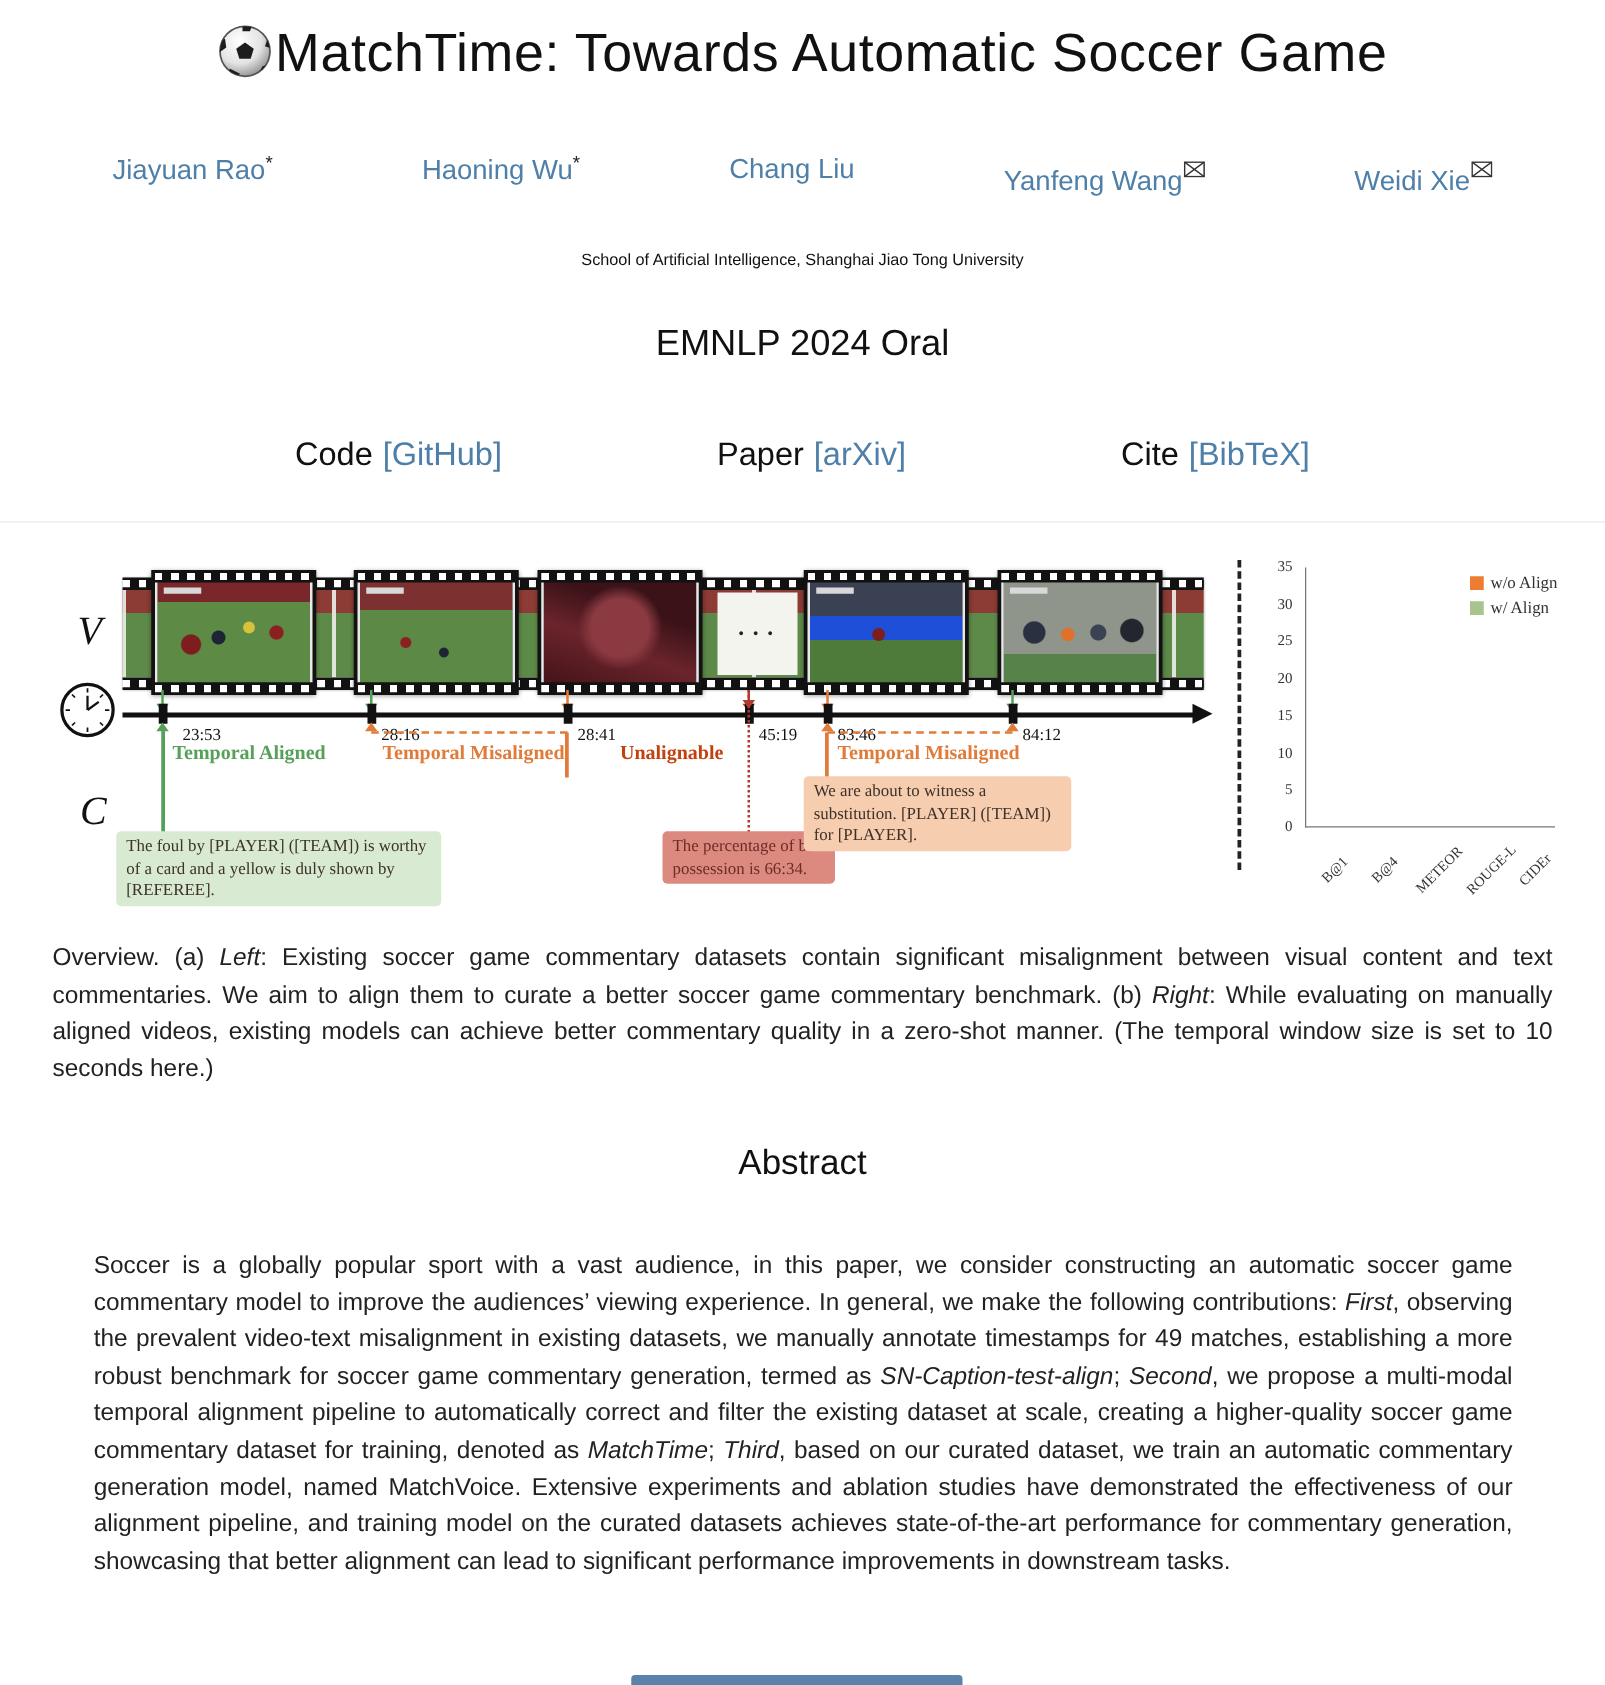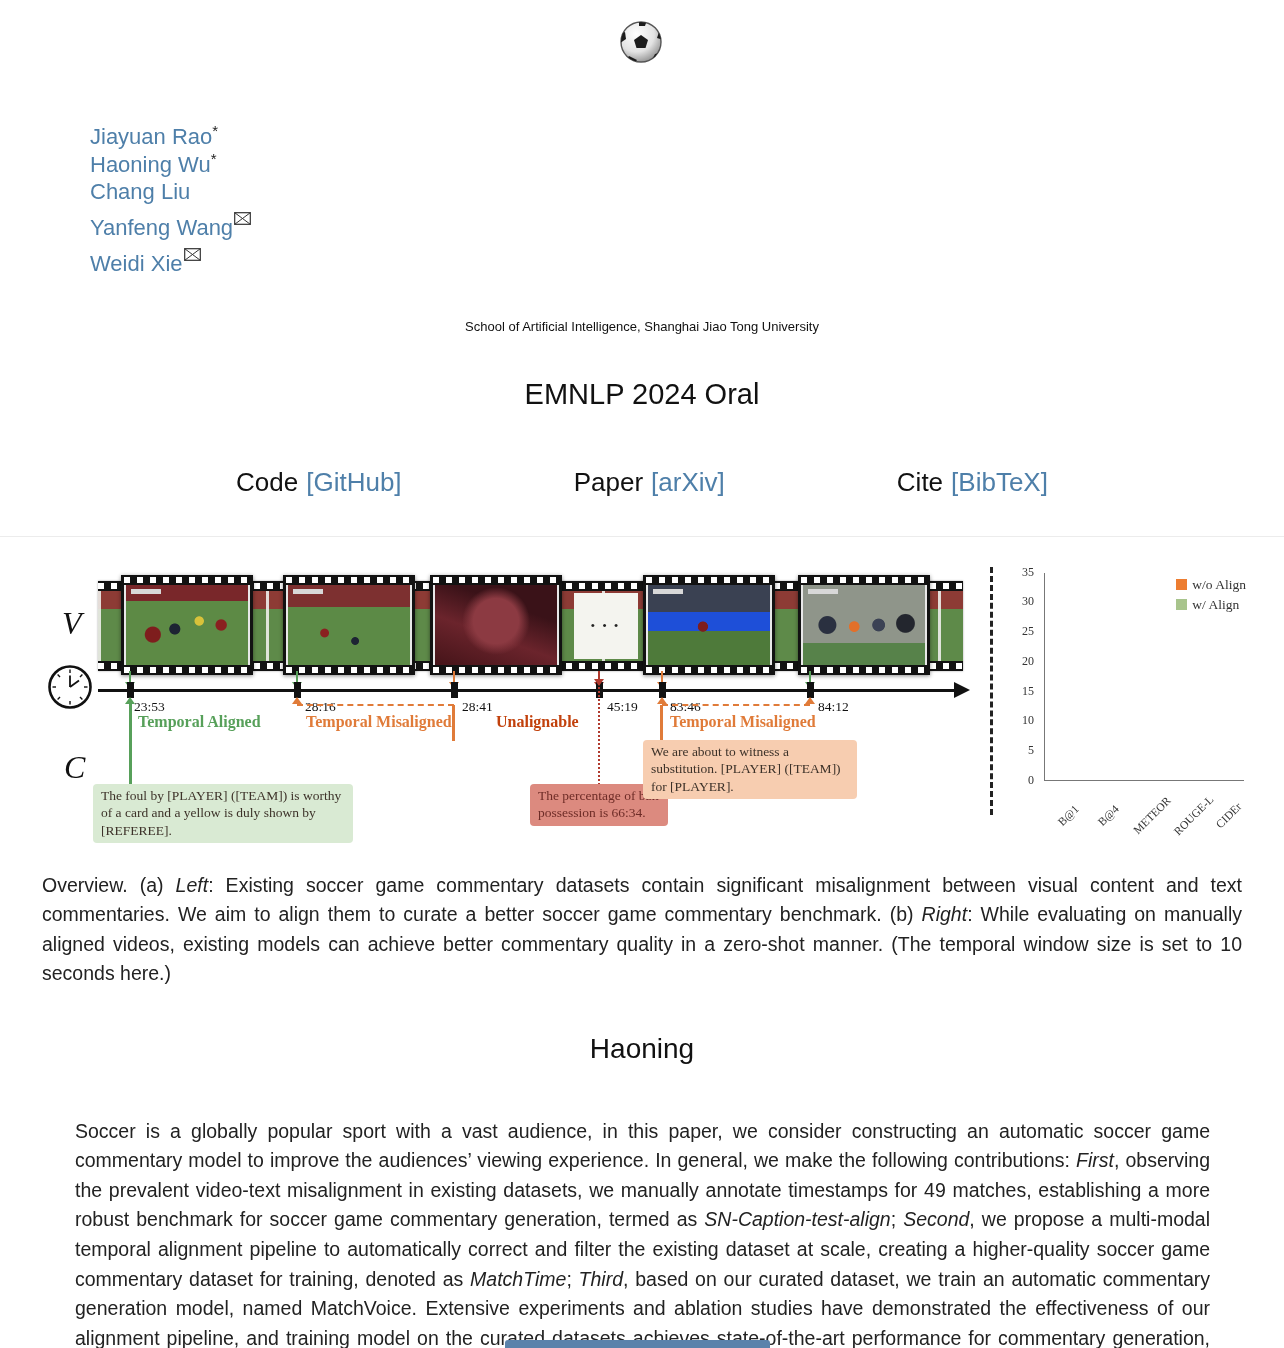--- a/index.html
+++ b/index.html
@@ -5,21 +5,21 @@
   * { margin:0; padding:0; box-sizing:border-box; }
   html,body { background:#fff; }
   body {
     width:1284px; height:1348px; margin:0 auto; position:relative; overflow:hidden;
     font-family:"Liberation Sans", sans-serif; color:#1a1a1a;
   }
   
   .title-wrap { text-align:center; margin-top:6px; }
   .title-line { font-size:43px; font-weight:400; color:#111; line-height:74px; letter-spacing:.5px; }
   .ball { display:inline-block; vertical-align:-6px; margin-right:2px; }
-  .authors { display:flex; justify-content:space-between; padding:0 90px; margin-top:36px;flex-direction:column; }
+  .authors { display:flex; justify-content:space-between; padding:0 90px; margin-top:36px; }
   .author { font-size:22px; color:#4e7fa9; position:relative; white-space:nowrap; cursor:pointer; }
   .author sup { color:#222; font-size:15px; }
   .author .mail { vertical-align:10px; margin-left:1px; }
   .affiliation { text-align:center; font-size:13px; color:#111; margin-top:42px; }
   .venue { text-align:center; font-size:29px; color:#111; margin-top:44px; }
   .links-row { display:flex; justify-content:space-around; padding:0 150px; margin-top:56px; }
   .link-item { font-size:26px; color:#111; white-space:nowrap; }
   .link-item .bracket { color:#4e7fa9; margin-left:8px; cursor:pointer; }
   hr.sep { border:none; border-top:1px solid #ececec; margin-top:38px; }
 
@@ -132,21 +132,21 @@
         <circle cx="22" cy="22" r="20" fill="url(#bg1)" stroke="#555" stroke-width="1.4"></circle>
         <g clip-path="url(#bc)" fill="#1c1c1c">
           <polygon points="22,15 29,20 26.5,28 17.5,28 15,20"></polygon>
           <polygon points="20,0 28,0 26,6 20,6"></polygon>
           <polygon points="40,12 44,10 44,20 38,18"></polygon>
           <polygon points="36,34 44,32 42,42 33,40"></polygon>
           <polygon points="10,36 18,40 14,45 6,42"></polygon>
           <polygon points="0,14 6,12 7,19 0,24"></polygon>
         </g>
       </svg>
-    </span>
+    </span><span>MatchTime: Towards Automatic Soccer Game</span>
   </div>
 </div>
 
 <div class="authors">
   <span class="author"><span>Jiayuan Rao</span><sup>*</sup></span>
   <span class="author"><span>Haoning Wu</span><sup>*</sup></span>
   <span class="author"><span>Chang Liu</span></span>
   <span class="author"><span>Yanfeng Wang</span><span class="mail"><svg width="17" height="13" viewBox="0 0 17 13">
           <rect x="0.7" y="0.7" width="15.6" height="11.6" fill="none" stroke="#333" stroke-width="1.2"></rect>
           <path d="M0.7,0.7 L16.3,12.3 M16.3,0.7 L0.7,12.3" stroke="#333" stroke-width="1" fill="none"></path>
@@ -248,21 +248,21 @@
     </div>
 
   <div class="timeline"></div>
   <div class="timeline-arrowhead"></div>
   <div class="tick" style="left:89px"></div>
   <div class="tick" style="left:256px"></div>
   <div class="tick" style="left:413px"></div>
   <div class="tick" style="left:558px"></div>
   <div class="tick" style="left:621px"></div>
   <div class="tick" style="left:769px"></div>
-  <div class="tick-time" style="left:96px">23:53</div>
+  <div class="tick-time" style="left:108px">23:53</div>
   <div class="tick-time" style="left:267px">28:16</div>
   <div class="tick-time" style="left:424px">28:41</div>
   <div class="tick-time" style="left:569px">45:19</div>
   <div class="tick-time" style="left:632px">83:46</div>
   <div class="tick-time" style="left:780px">84:12</div>
 
   <div class="status-label" style="left: 100px; color: rgb(87, 160, 90);">Temporal Aligned</div>
   <div class="status-label" style="left: 268px; color: rgb(224, 123, 57);">Temporal Misaligned</div>
   <div class="status-label" style="left: 458px; color: #c2410c;">Unalignable</div>
   <div class="status-label" style="left: 632px; color: rgb(224, 123, 57);">Temporal Misaligned</div>
@@ -334,16 +334,16 @@
       <div class="legend-row">
         <span class="swatch" id="sw1" style="background: rgb(168, 196, 140);"></span>
         <span class="legend-label">w/ Align</span>
       </div>
     </div>
   </div>
 </div>
 
 <div class="caption"><span>Overview. (a) </span><i>Left</i><span>: Existing soccer game commentary datasets contain significant misalignment between visual content and text commentaries. We aim to align them to curate a better soccer game commentary benchmark. (b) </span><i>Right</i><span>: While evaluating on manually aligned videos, existing models can achieve better commentary quality in a zero-shot manner. (The temporal window size is set to 10 seconds here.)</span></div>
 
-<div class="abstract-heading">Haoning</div>
+<div class="abstract-heading">Abstract</div>
 <div class="abstract-body"><span>Soccer is a globally popular sport with a vast audience, in this paper, we consider constructing an automatic soccer game commentary model to improve the audiences’ viewing experience. In general, we make the following contributions: </span><i>First</i><span>, observing the prevalent video-text misalignment in existing datasets, we manually annotate timestamps for 49 matches, establishing a more robust benchmark for soccer game commentary generation, termed as </span><i>SN-Caption-test-align</i><span>; </span><i>Second</i><span>, we propose a multi-modal temporal alignment pipeline to automatically correct and filter the existing dataset at scale, creating a higher-quality soccer game commentary dataset for training, denoted as </span><i>MatchTime</i><span>; </span><i>Third</i><span>, based on our curated dataset, we train an automatic commentary generation model, named MatchVoice. Extensive experiments and ablation studies have demonstrated the effectiveness of our alignment pipeline, and training model on the curated datasets achieves state-of-the-art performance for commentary generation, showcasing that better alignment can lead to significant performance improvements in downstream tasks.</span></div>
 
 <div class="bottom-bar"></div>
 
 </body></html>

